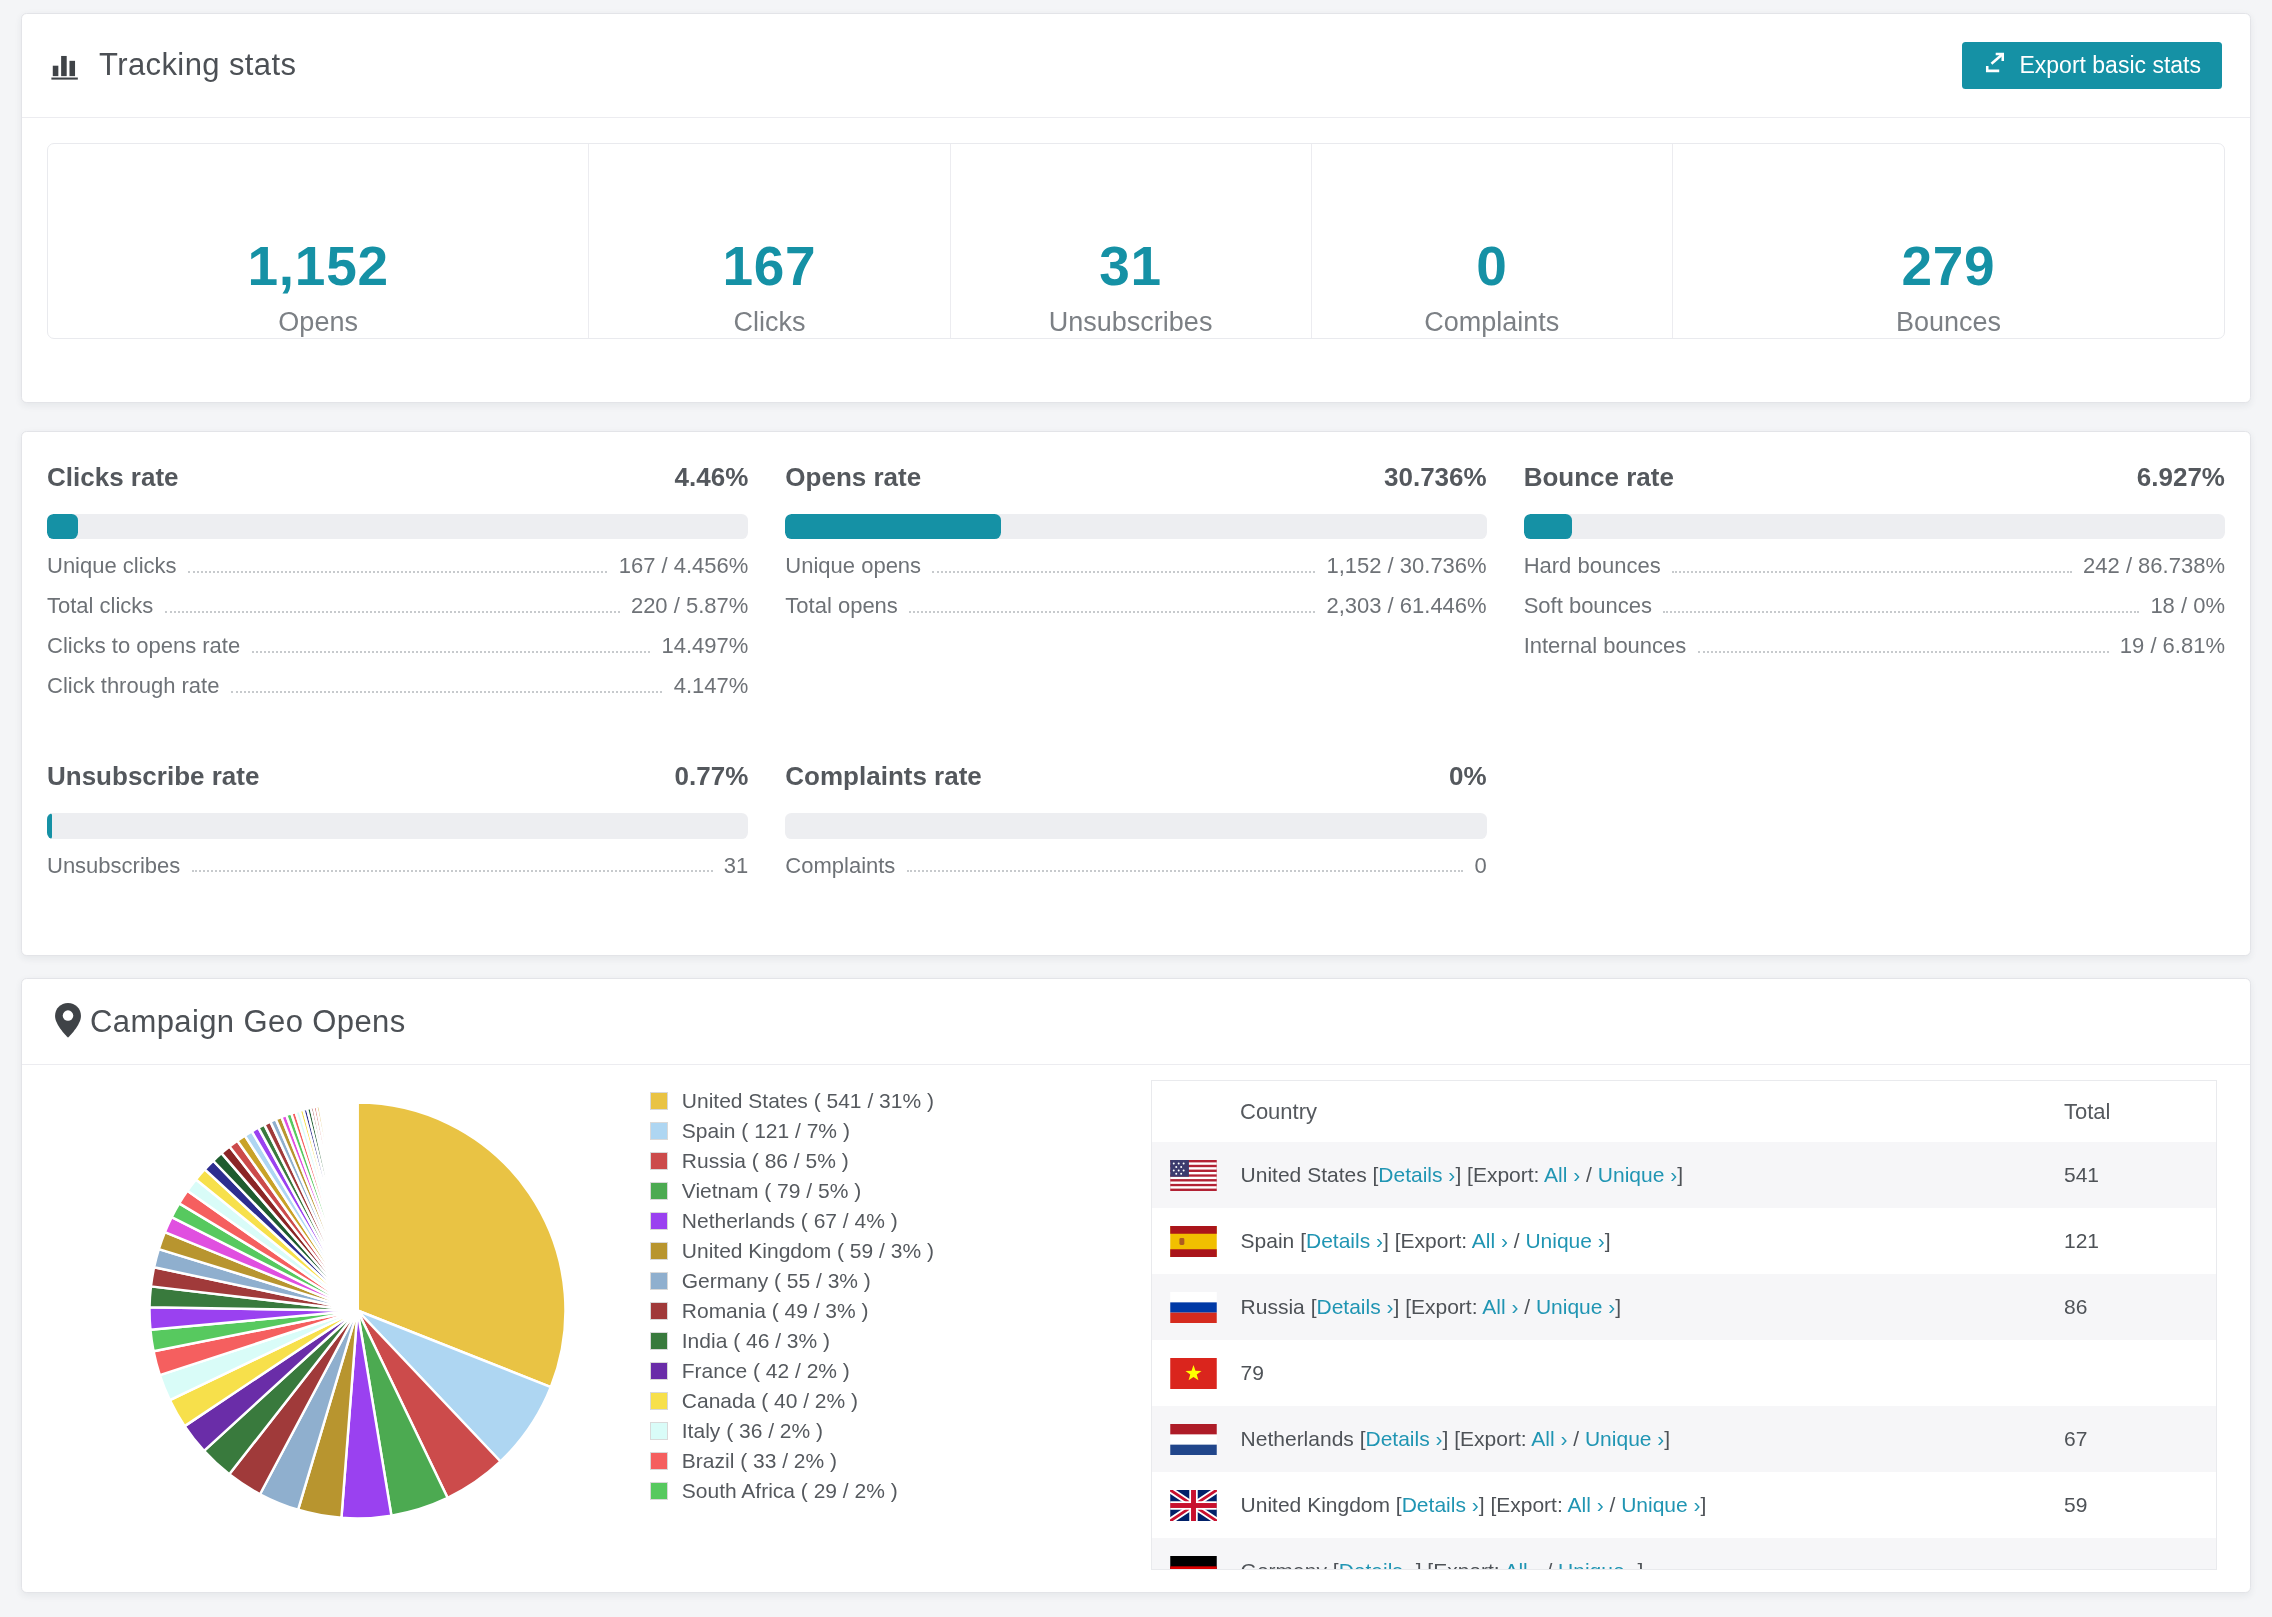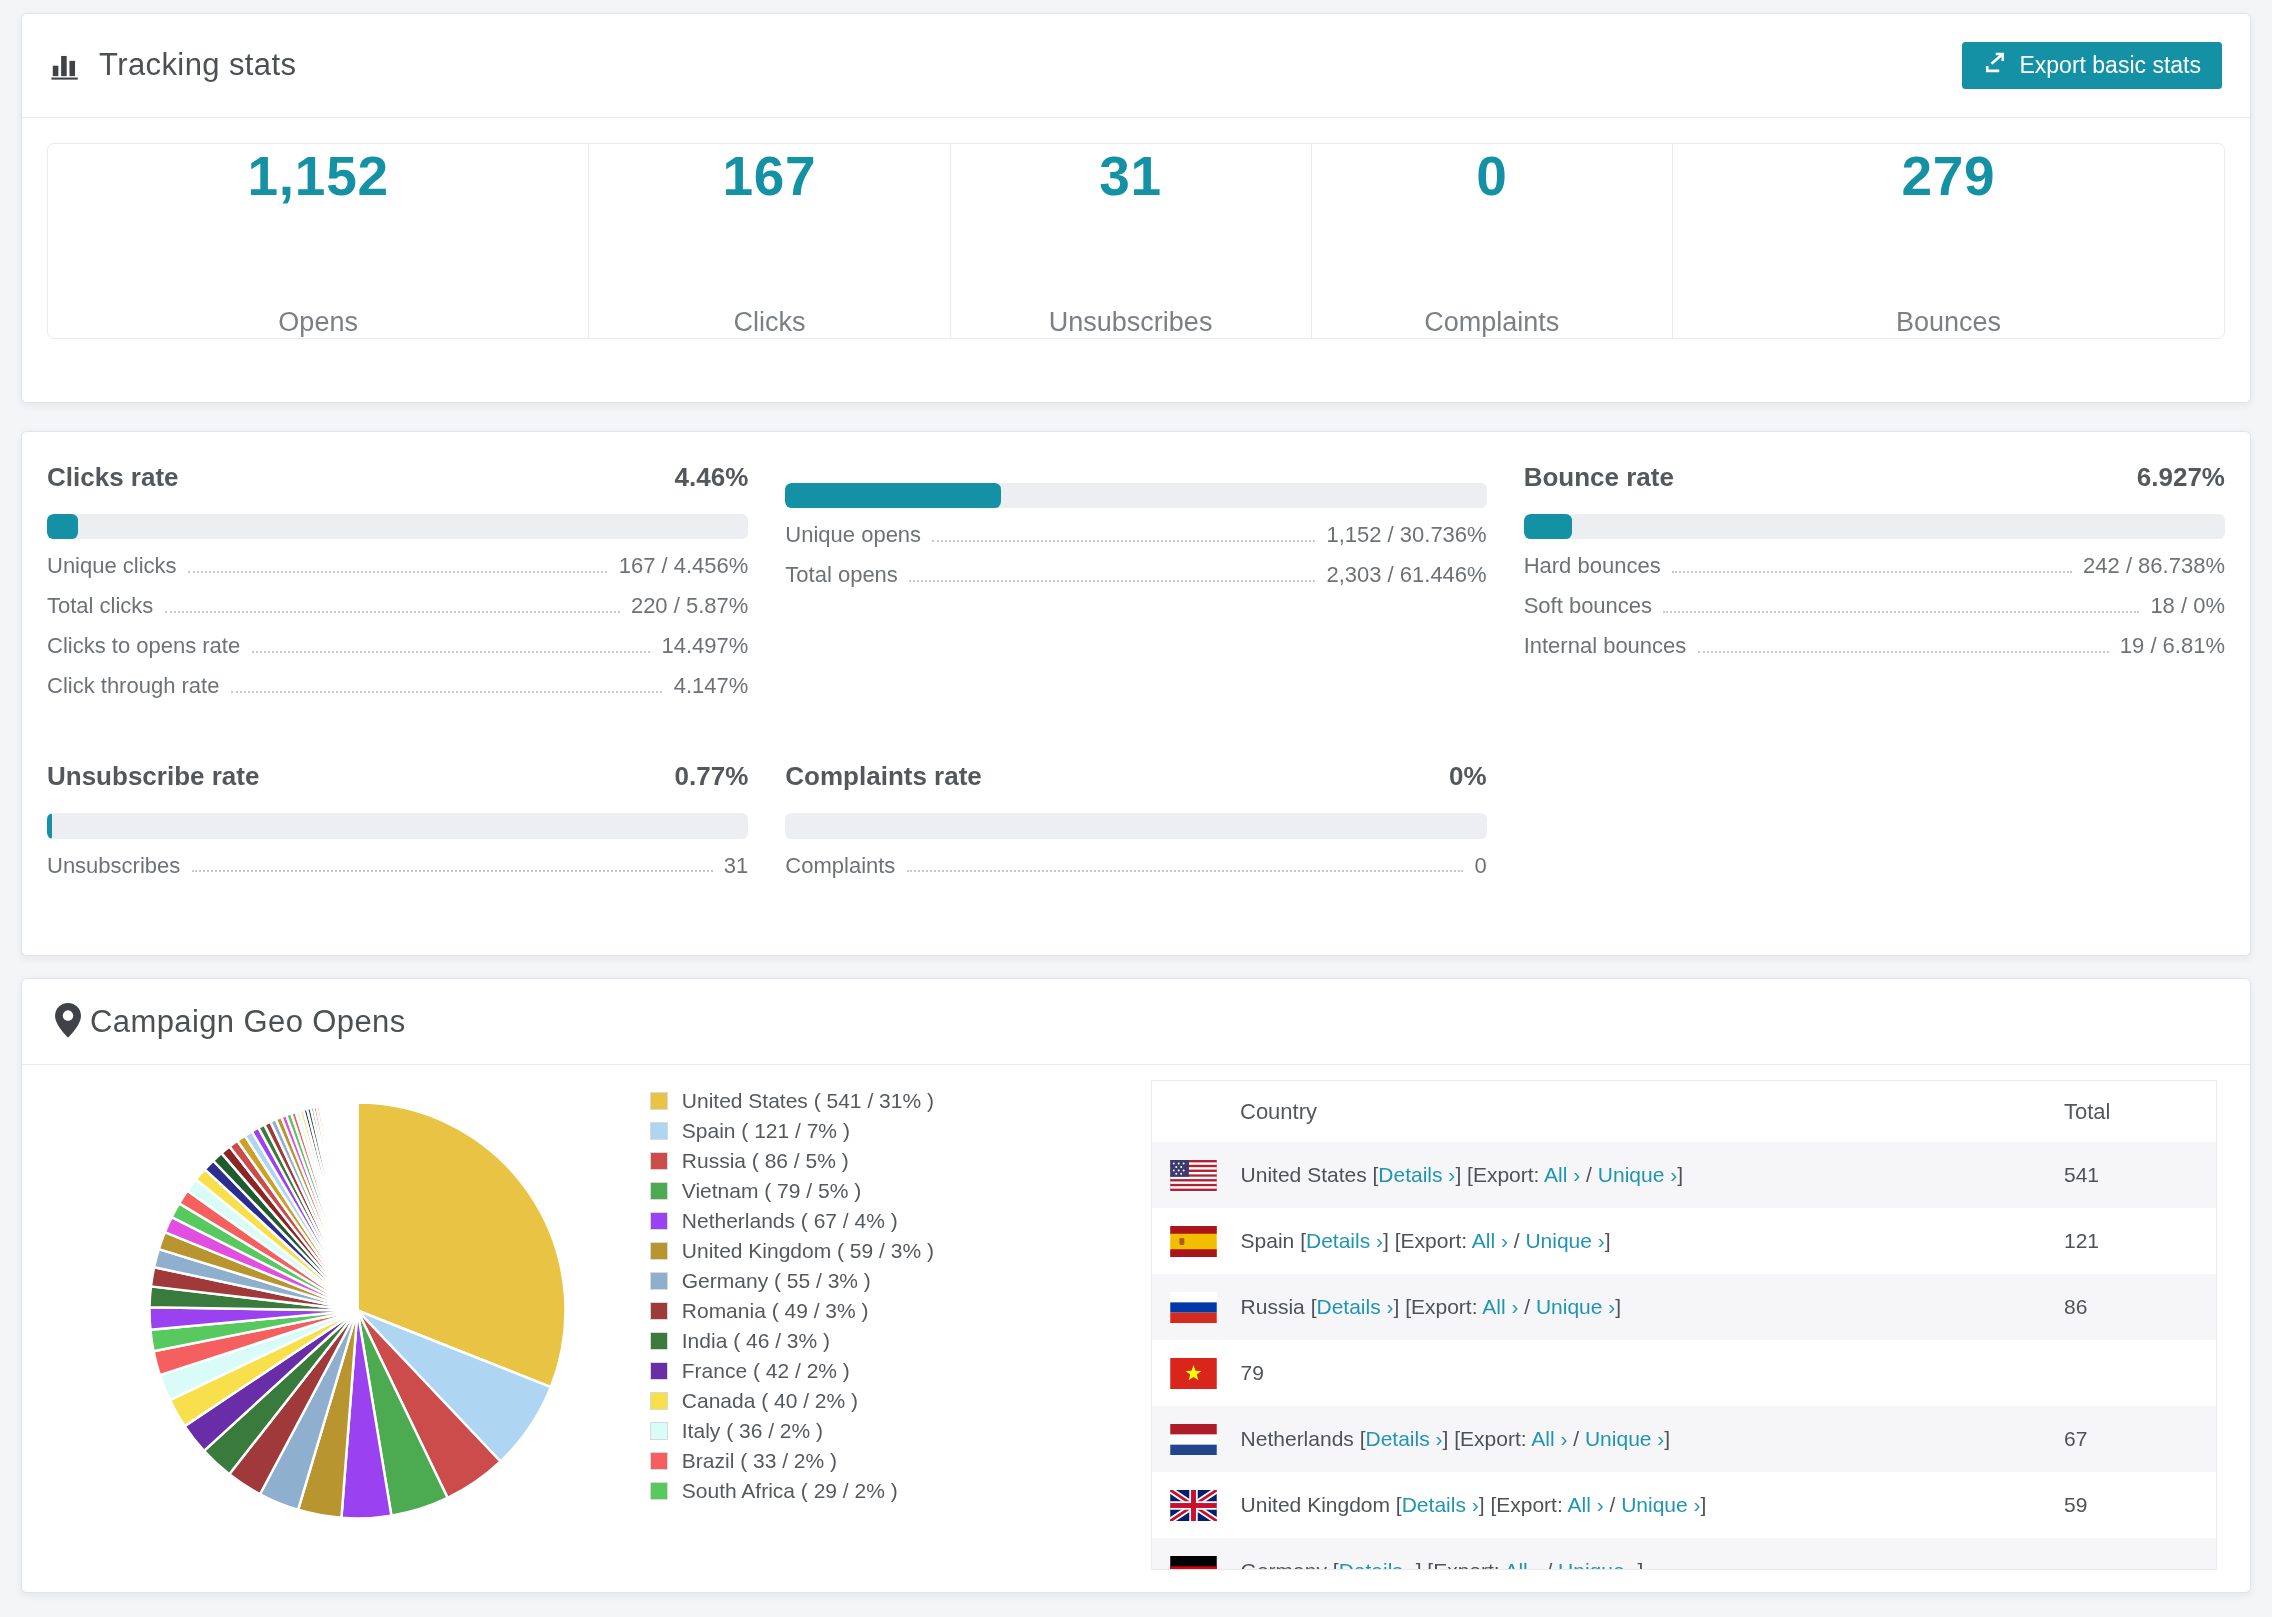--- a/index.html
+++ b/index.html
@@ -16,21 +16,21 @@
   .card1-head { height:103px; display:flex; align-items:center; padding:8px 28px; }
   .head-icon { display:flex; align-items:center; margin-right:17px; color:#3f4347; }
   .card-title { font-size:31px; font-weight:400; color:#4c5055; letter-spacing:0.4px; }
   .export-btn { margin-left:auto; height:47px; display:flex; align-items:center; gap:11.3px;
     background:var(--accent); color:#ffffff; border:none; border-radius:3.5px;
     padding:0 21px; font-size:23px; font-family:inherit; cursor:pointer; }
   .hdivider { height:0.7px; background:#ececf0; width:100%; }
 
   .stats-wrap { margin:25.4px 25px 0 25px; height:196px; border:0.7px solid #e9eaee;
     border-radius:7px; display:flex; overflow:hidden; }
-  .stat-box { display:flex; flex-direction:column; align-items:center; justify-content:space-between; }
+  .stat-box { display:flex; flex-direction:column; align-items:center; justify-content:flex-end; }
   .stat-box + .stat-box { border-left:0.7px solid #ececf0; }
   .stat-value { font-size:55px; font-weight:700; color:var(--accent); letter-spacing:0.7px; }
   .stat-label { font-size:27px; color:#7c8085; margin-top:8.5px; }
 
   
   .card2 { top:431px; height:525px; padding:30px 25px 0 25px; }
   .rates-row { display:grid; grid-template-columns:repeat(3,1fr); column-gap:37px; }
   .rates-row2 { margin-top:62px; }
   .rate-head { display:flex; justify-content:space-between; align-items:baseline; }
   .rate-title, .rate-value { font-size:26px; font-weight:700; color:#54585d; }
@@ -146,20 +146,24 @@
               <span class="val">14.497%</span>
             </div>
             <div class="lrow">
               <span class="lbl">Click through rate</span>
               <span class="dots"></span>
               <span class="val">4.147%</span>
             </div>
           </div>
         </div>
         <div class="rate-block">
+          <div class="rate-head">
+            <span class="rate-title">Opens rate</span>
+            <span class="rate-value">30.736%</span>
+          </div>
           <div class="bar">
             <div class="bar-fill" style="width: 30.736%;"></div>
           </div>
           <div class="rate-rows">
             <div class="lrow">
               <span class="lbl">Unique opens</span>
               <span class="dots"></span>
               <span class="val">1,152 / 30.736%</span>
             </div>
             <div class="lrow">

